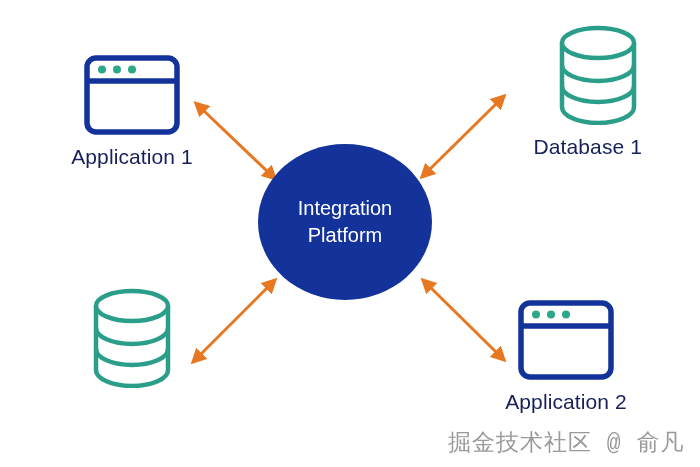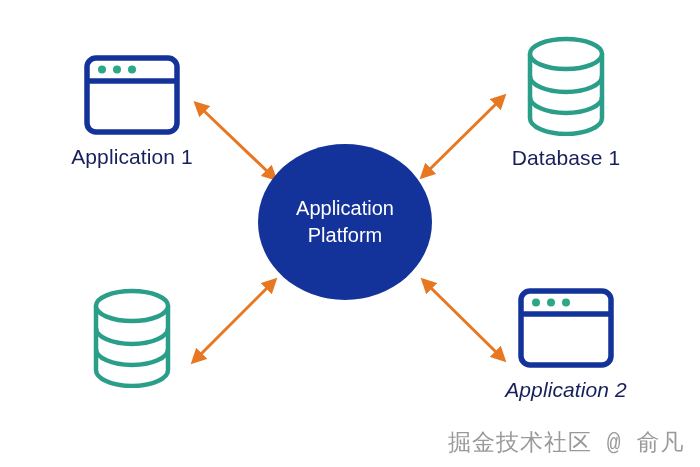--- a/index.html
+++ b/index.html
@@ -29,23 +29,23 @@
     margin-top: 10px;
     font-size: 21px;
     font-weight: 400;
     color: #17205a;
     white-space: nowrap;
     letter-spacing: 0.1px;
   }
 
   
   #node-app1      { left: 56px;  top: 55px;  width: 152px; }
-  #node-db1       { left: 490px; top: 36px;  width: 152px; }
+  #node-db1       { left: 490px; top: 25px;  width: 152px; align-items: flex-end; }
   #node-db2       { left: 56px;  top: 288px; width: 152px; }
-  #node-app2      { left: 490px; top: 288px; width: 152px; font-style: italic; }
+  #node-app2      { left: 490px; top: 300px; width: 152px; }
 
   
   #hub {
     position: absolute;
     left: 258px;
     top: 144px;
     width: 174px;
     height: 156px;
     border-radius: 50%;
     background: #14339a;
@@ -103,21 +103,21 @@
     <line x1="203" y1="110" x2="268" y2="172" stroke="#E87722" stroke-width="3" marker-start="url(#head-start)" marker-end="url(#head-end)"></line>
 
     <line x1="497" y1="103" x2="429" y2="170" stroke="#E87722" stroke-width="3" marker-start="url(#head-start)" marker-end="url(#head-end)"></line>
 
     <line x1="200" y1="355" x2="268" y2="287" stroke="#E87722" stroke-width="3" marker-start="url(#head-start)" marker-end="url(#head-end)"></line>
 
     <line x1="497" y1="353" x2="430" y2="287" stroke="#E87722" stroke-width="3" marker-start="url(#head-start)" marker-end="url(#head-end)"></line>
   </svg>
 
   <div id="hub">
-    <div class="hub-line">Application</div>
+    <div class="hub-line">Integration</div>
     <div class="hub-line">Platform</div>
   </div>
 
   <div class="node" id="node-app1">
     <span class="node-icon">
       <svg width="96" height="80" viewBox="0 0 96 80" xmlns="http://www.w3.org/2000/svg">
         <rect x="3" y="3" width="90" height="74" rx="9" ry="9" fill="#ffffff" stroke="#14339A" stroke-width="5.5"></rect>
         <line x1="3" y1="26" x2="93" y2="26" stroke="#14339A" stroke-width="5.5"></line>
         <circle cx="18" cy="14.5" r="4" fill="#2BA888"></circle>
         <circle cx="33" cy="14.5" r="4" fill="#2BA888"></circle>

